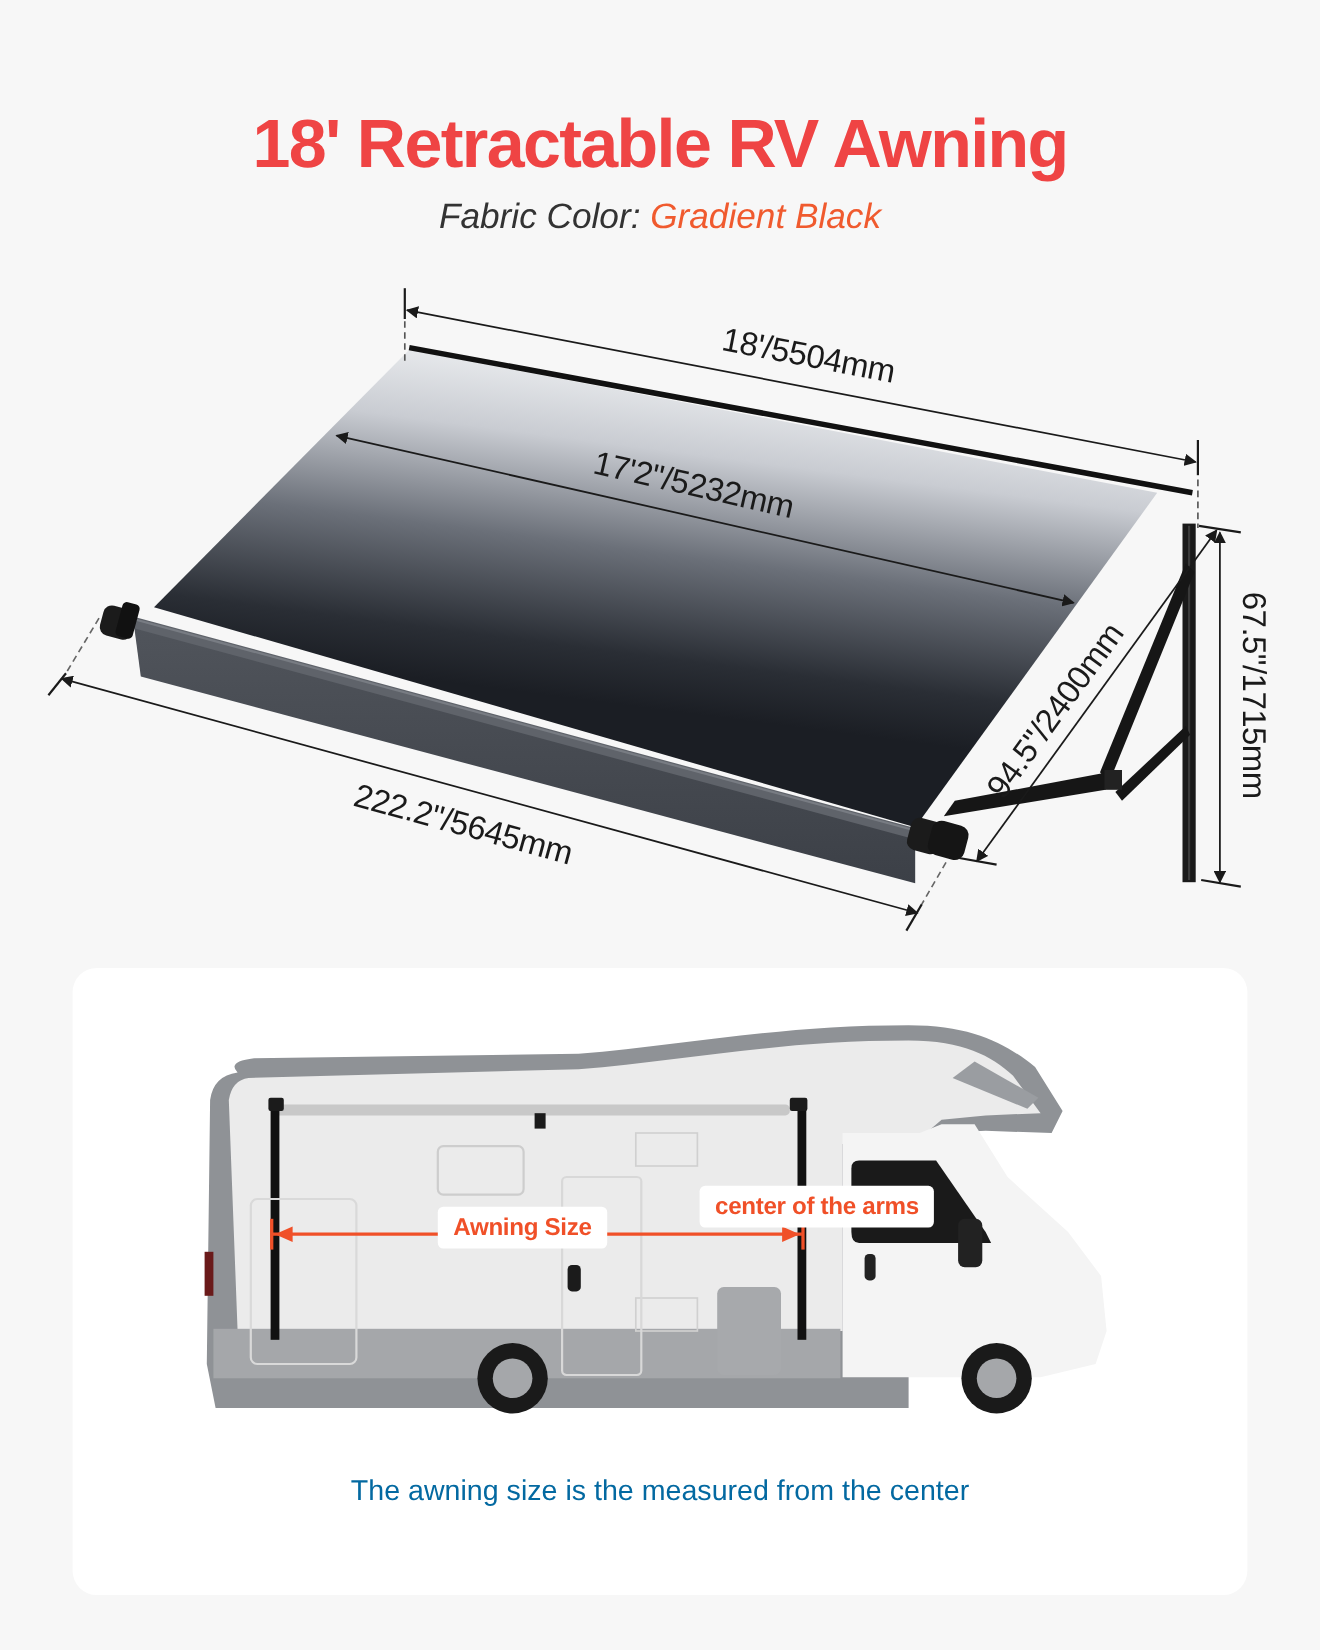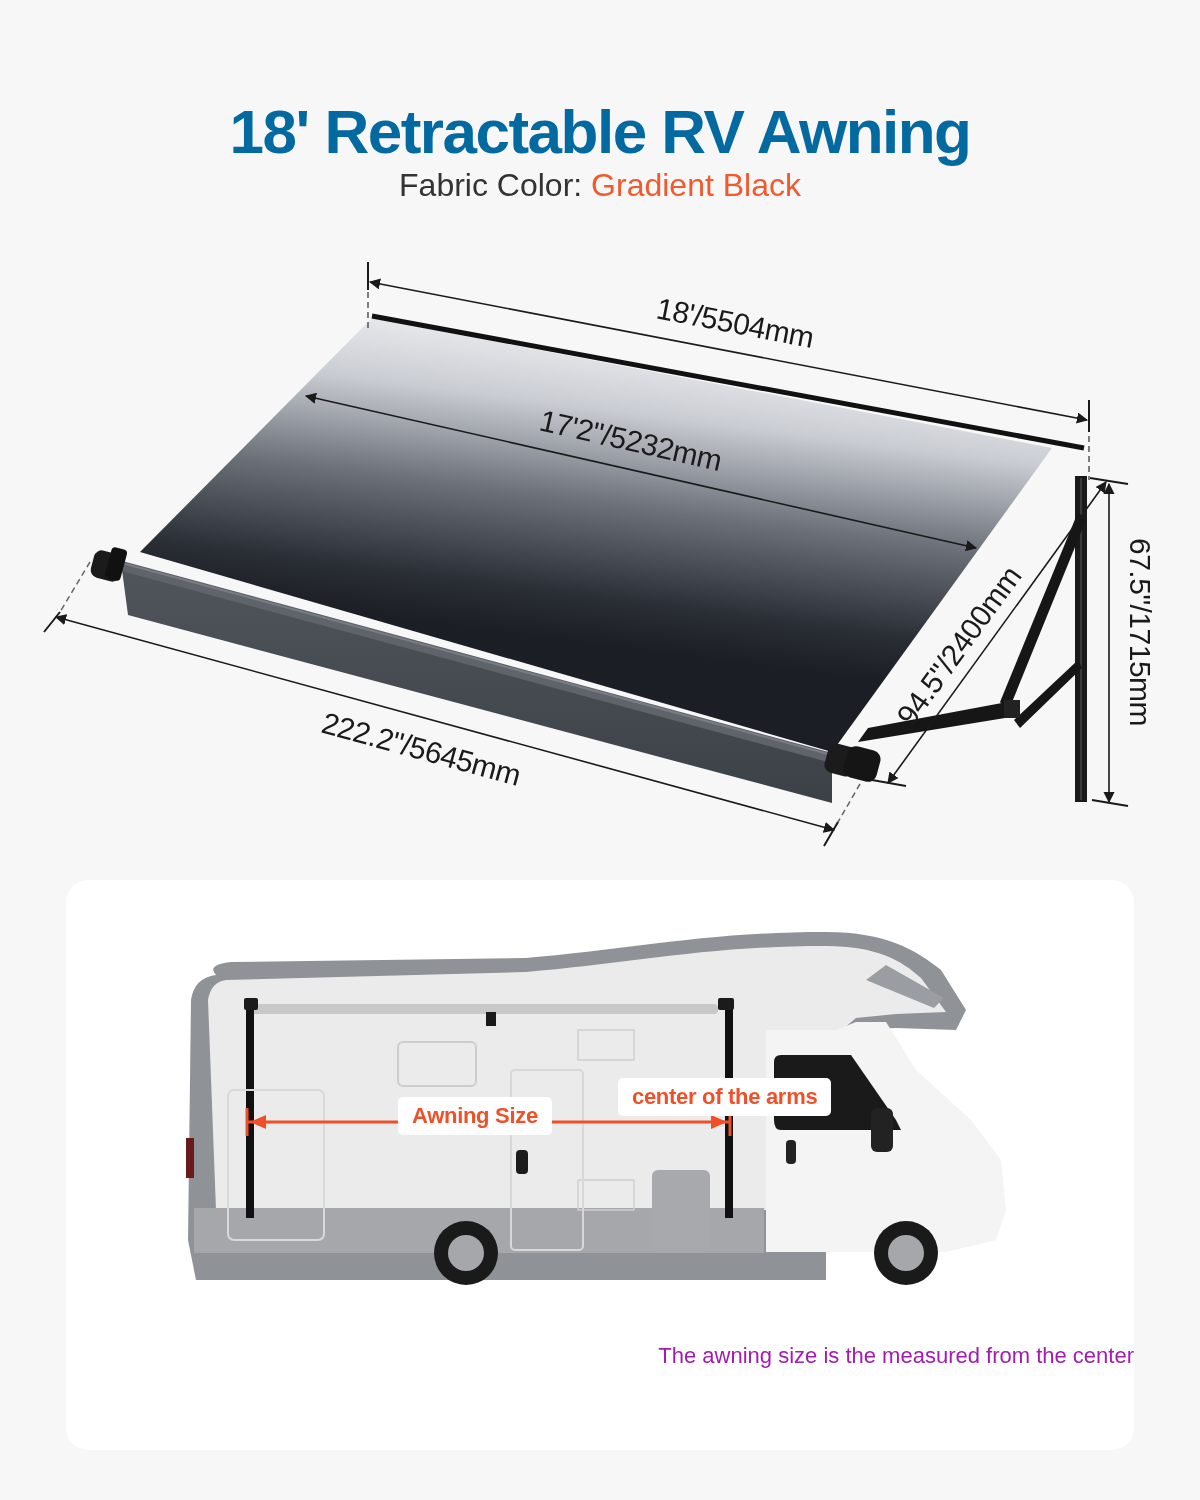--- a/index.html
+++ b/index.html
@@ -5,45 +5,45 @@
     html, body { margin: 0; padding: 0; }
     body {
       width: 1200px; height: 1500px; overflow: hidden;
       background: #f7f7f7;
       font-family: "Liberation Sans", "DejaVu Sans", sans-serif;
       position: relative;
     }
     .title {
       position: absolute; left: 0; right: 0; top: 92px;
       text-align: center; font-size: 62px; font-weight: 700;
-      letter-spacing: -1.5px; color: #0369a1; margin: 0; line-height: 80px;
+      letter-spacing: -1.5px; color: #ef4444; margin: 0; line-height: 80px;
     }
     .subtitle {
-      position: absolute; left: 0; right: 0; top: 165px;
-      text-align: center; font-size: 32px; color: #333; line-height: 40px;
+      position: absolute; left: 0; right: 0; top: 176px;
+      text-align: center; font-size: 32px; color: #333; line-height: 40px; font-style: italic;
     }
     .subtitle .accent { color: #f05a2e; }
     .diagram { position: absolute; left: 0; top: 240px; width: 1200px; height: 620px; }
     .dim-text {
       font-family: "Liberation Sans", "DejaVu Sans", sans-serif;
       font-size: 30px; fill: #1a1a1a; letter-spacing: -0.5px;
     }
     .card {
       position: absolute; left: 66px; top: 880px; width: 1068px; height: 570px;
       background: #ffffff; border-radius: 22px;
     }
     .rv { position: absolute; left: 0; top: 0; width: 1068px; height: 440px; }
     .label-box {
       position: absolute; background: #fff; border-radius: 5px;
       color: #f05028; font-weight: 700; font-size: 22px; letter-spacing: -0.3px;
       padding: 6px 14px; white-space: nowrap;
     }
     .caption {
       position: absolute; left: 0; right: 0; top: 460px;
-      text-align: right; font-size: 22px; line-height: 31px; color: #a21caf;
+      text-align: center; font-size: 26px; line-height: 31px; color: #0369a1;
     }
   </style>
 </head>
 <body>
 
 <h1 class="title">18' Retractable RV Awning</h1>
 <div class="subtitle">
   <span>Fabric Color</span><span>: </span><span class="accent">Gradient Black</span>
 </div>
 
@@ -173,18 +173,18 @@
     <circle cx="840" cy="373" r="18" fill="#a5a7aa"></circle>
 
     <line x1="182" y1="242" x2="663" y2="242" stroke="#f05028" stroke-width="3"></line>
     <line x1="181" y1="228" x2="181" y2="256" stroke="#f05028" stroke-width="3"></line>
     <line x1="664" y1="228" x2="664" y2="256" stroke="#f05028" stroke-width="3"></line>
     <polygon points="184,242 200,235 200,249" fill="#f05028"></polygon>
     <polygon points="661,242 645,235 645,249" fill="#f05028"></polygon>
   </svg>
 
   <div class="label-box" style="left:332px; top:217px;">Awning Size</div>
-  <div class="label-box" style="left:552px; top:198px;">center of the arms</div>
+  <div class="label-box" style="left:570px; top:198px;">center of the arms</div>
 
   <div class="caption">
     <div>The awning size is the measured from the center</div>
   </div>
 </div>
 
 </body></html>

